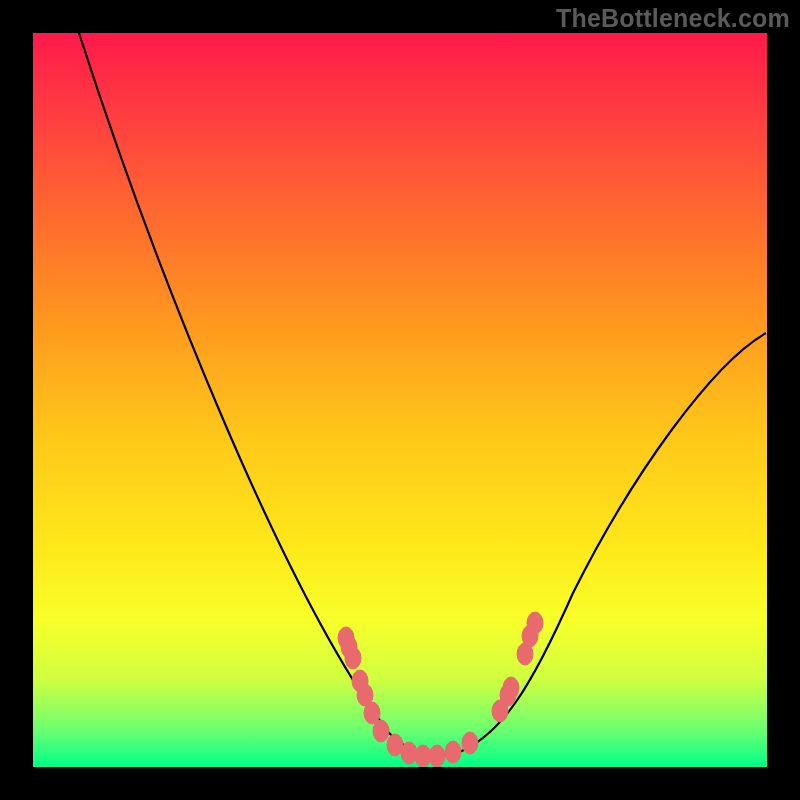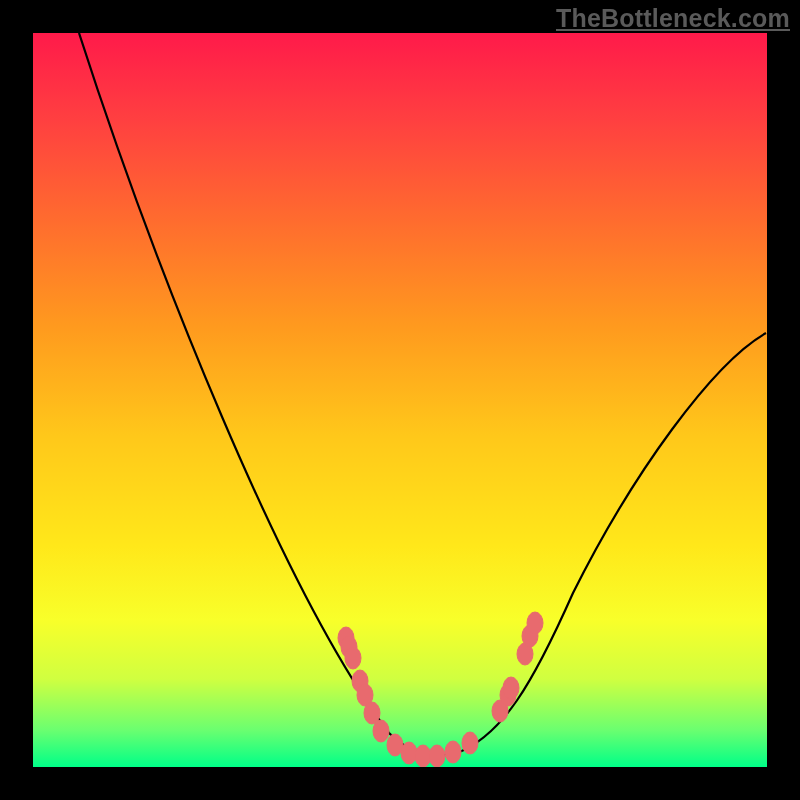--- a/index.html
+++ b/index.html
@@ -29,21 +29,20 @@
       #00ff88 100%);
   }
   .watermark {
     position: absolute;
     top: 4px;
     right: 10px;
     font-size: 25px;
     font-weight: 600;
     color: #5a5a5a;
     letter-spacing: 0.2px;
-    text-decoration: underline;
   }
   svg.curve {
     position: absolute;
     top: 0; left: 0;
     width: 734px; height: 734px;
   }
   .marker {
     fill: #e86a6e;
     stroke: #e86a6e;
   }

